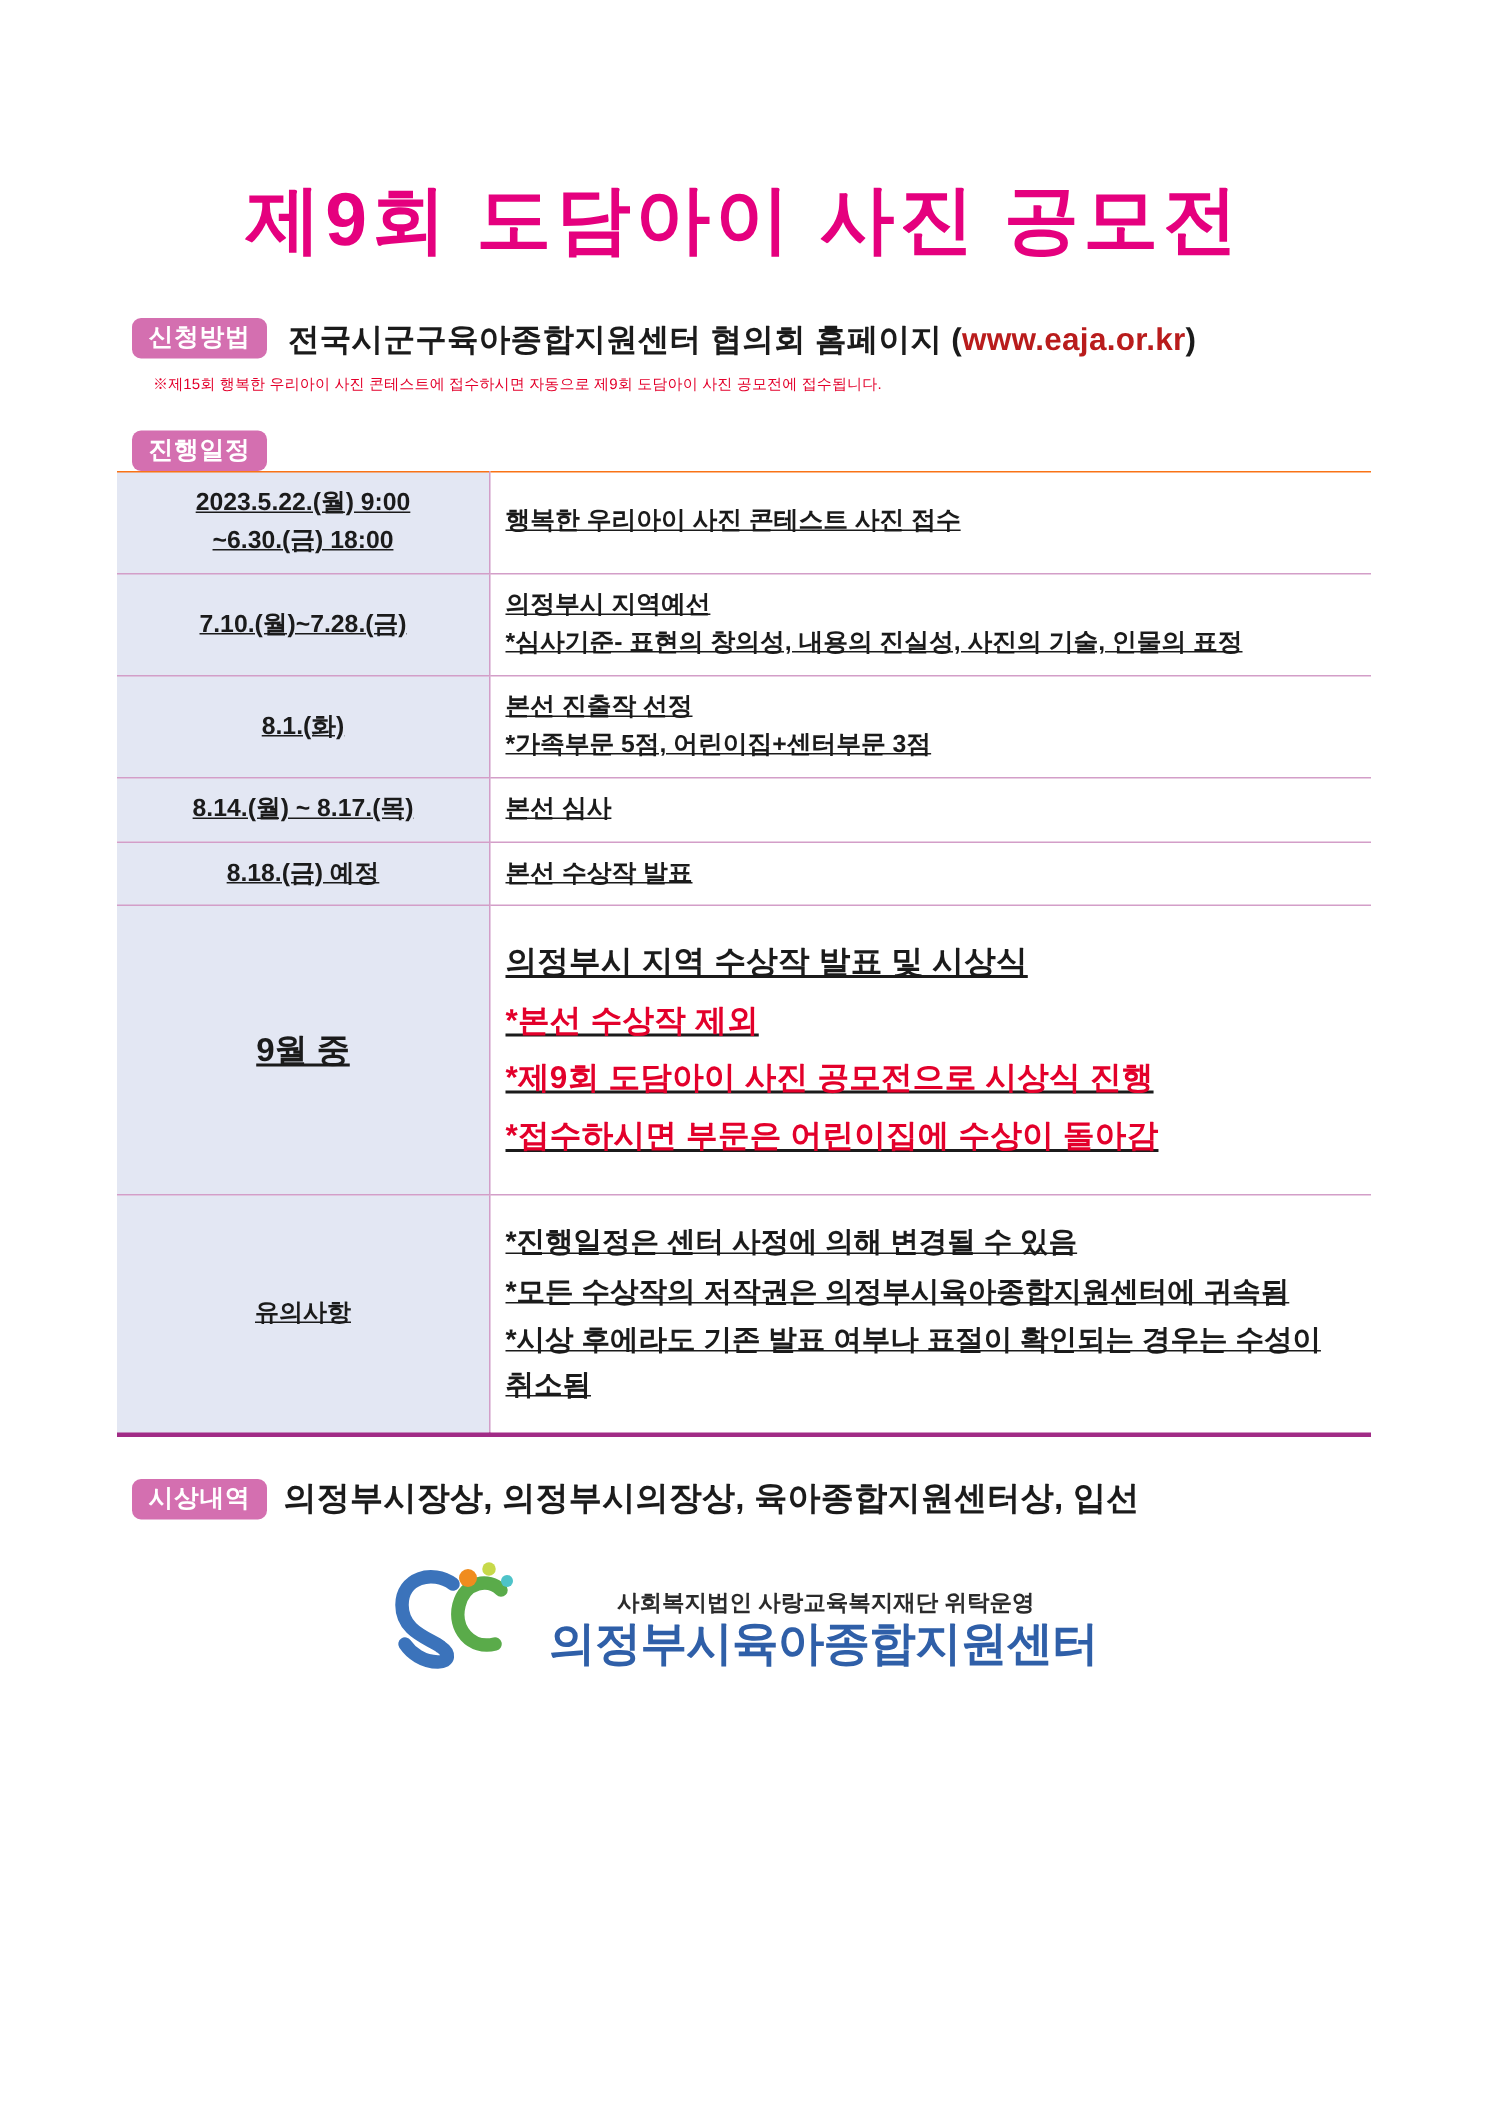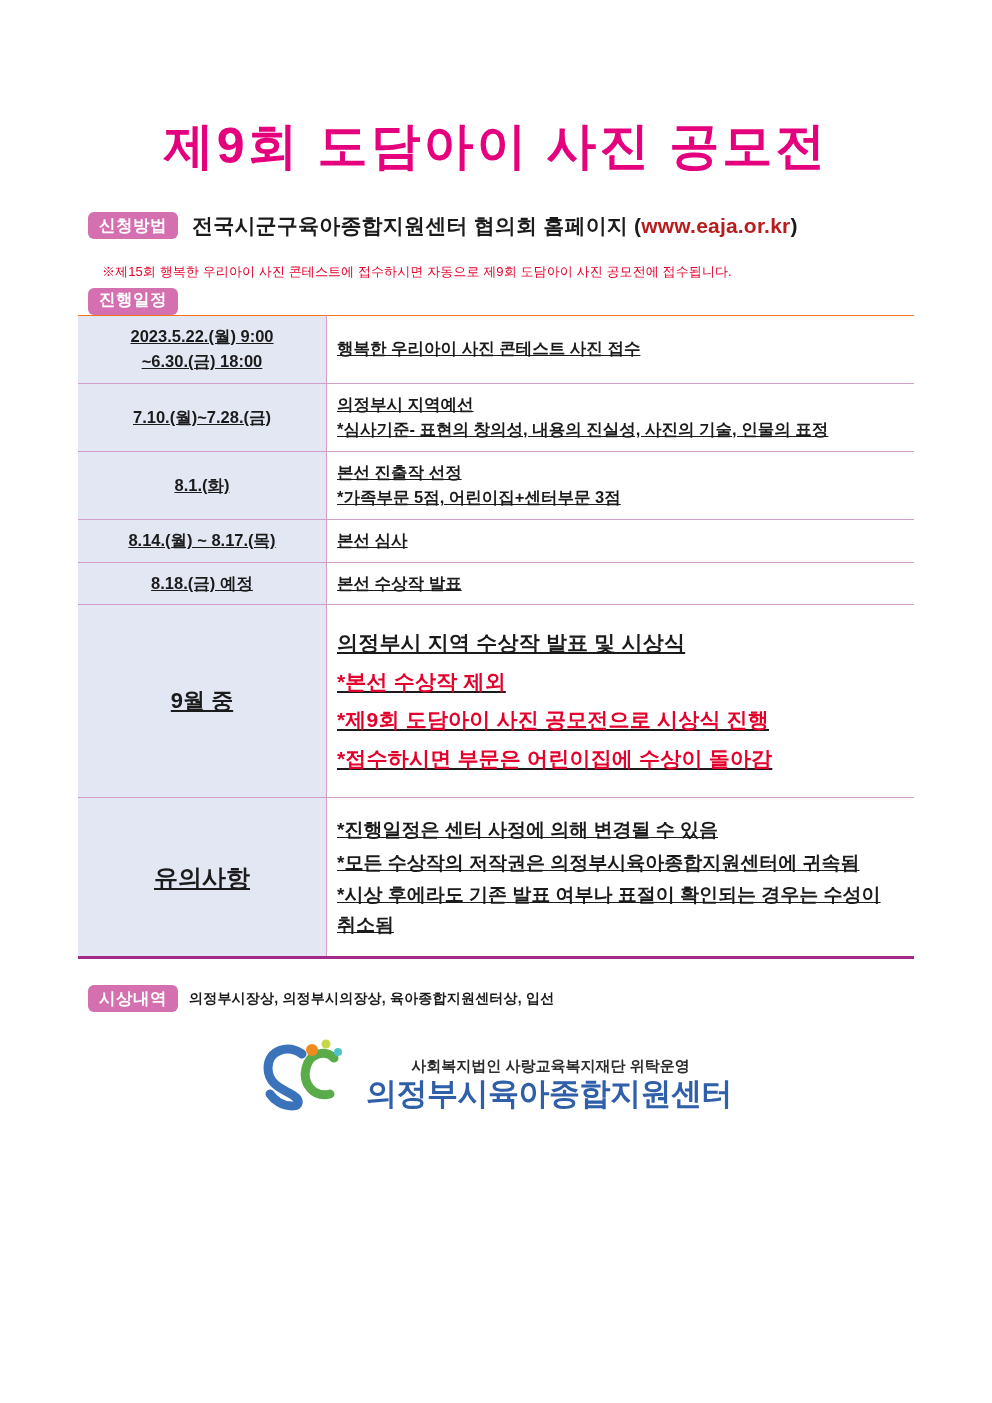--- a/index.html
+++ b/index.html
@@ -71,31 +71,30 @@
   .apply-text {
     font-size: 21px;
     font-weight: bold;
     color: #1b1b1b;
     letter-spacing: 0.2px;
   }
   .apply-text .url {
     color: #b91c1c;
   }
   .apply-note {
-    margin-top: 23px;
+    margin-top: 9px;
     margin-left: 14px;
-    font-size: 13px;
+    font-size: 10px;
     color: #e3002b;
     letter-spacing: 0.1px;
   }
 
   .schedule-label {
-    margin-top: 7px;
+    margin-top: 24px;
     padding-left: 10px;
-    font-family: Liberation Mono, monospace;
   }
 
   
   table.schedule {
     width: 836px;
     border-collapse: collapse;
     table-layout: fixed;
     border-top: 1px solid #f97316;
     border-bottom: 3px solid #a12b86;
     text-decoration: underline;
@@ -136,42 +135,42 @@
   .big-line {
     font-size: 21px;
     display: block;
     margin: 6px 0;
     letter-spacing: 0.2px;
   }
   .red {
     color: #e3002b;
   }
   tr.row-notice td.col-date {
-    font-size: 24px;
+    font-size: 16px;
   }
   tr.row-notice td.col-desc {
     font-size: 19px;
     padding-top: 14px;
     padding-bottom: 14px;
   }
   tr.row-notice td.col-desc .cell-line {
     margin: 3px 0;
   }
 
   
   .bottom-info {
     margin-top: 26px;
     padding-left: 10px;
   }
   .bottom-info .row-line {
     margin-bottom: 14px;
     gap: 11px;
   }
   .bottom-text {
-    font-size: 14px;
+    font-size: 22px;
     font-weight: bold;
     letter-spacing: 0.2px;
   }
   .pill.narrow { padding: 4px 16px 5px 16px; }
 
   
   .footer {
     margin-top: 26px;
     display: flex;
     justify-content: center;

